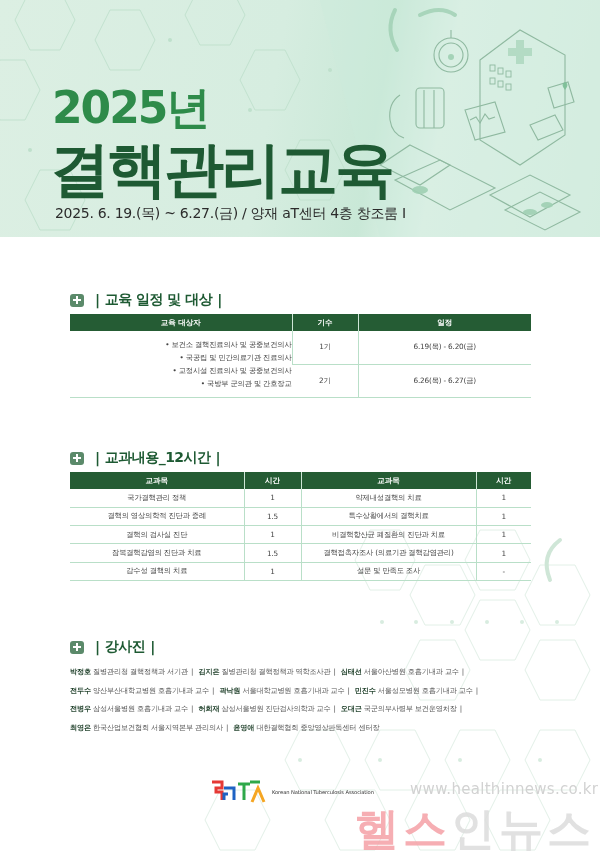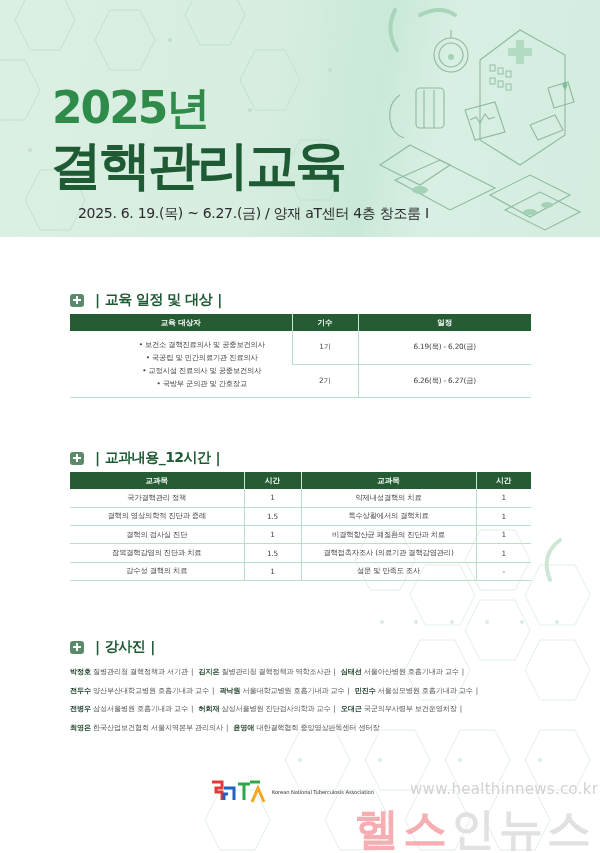--- a/index.html
+++ b/index.html
@@ -16,27 +16,27 @@
     padding-left: 28px;
   }
   .hero svg.bg { position: absolute; left: 0; top: 0; }
   .hero-year {
     position: absolute; left: 52px; top: 86px;
     font-family: "DejaVu Sans", sans-serif; font-weight: bold;
     font-size: 44px; letter-spacing: -2px; color: #2e8b4a; line-height: 1;
   }
   .hero-title {
     position: absolute; left: 50px; top: 140px;
-    font-family: Liberation Serif, serif; font-weight: bold;
-    font-size: 52px; letter-spacing: -3px; color: #1e5a33; line-height: 1;
+    font-family: Liberation Sans, sans-serif; font-weight: bold;
+    font-size: 60px; letter-spacing: -3px; color: #1e5a33; line-height: 1;
   }
   .hero-date {
     position: absolute; left: 55px; top: 205px;
     font-family: "DejaVu Sans", sans-serif;
-    font-size: 14px; color: #2b2b2b; letter-spacing: -0.3px; margin-left: 23px;
+    font-size: 14px; color: #2b2b2b; letter-spacing: -0.3px;
   }
 
   
   .section-title {
     position: absolute; left: 70px; display: flex; align-items: center;
     font-family: "DejaVu Sans", sans-serif; font-weight: bold; font-size: 14px;
     color: #1e5a33; letter-spacing: -0.5px;
   }
   .sec-icon {
     width: 14px; height: 13px; border-radius: 3px; background: #5b8a6a;
@@ -50,21 +50,21 @@
   th { background: #255c34; color: #ffffff; font-size: 7.5px; font-weight: bold;
        height: 17px; text-align: center; border-left: 1px solid #cfe6d7; }
   th:first-child { border-left: none; }
   td { font-size: 7.3px; color: #444; text-align: center; border-bottom: 1px solid #b9dfc8;
        border-left: 1px solid #b9dfc8; letter-spacing: -0.2px; }
   td:first-child { border-left: none; }
 
   
   .t1 { top: 314px; }
   .t1 td { height: 33px; }
-  .t1 .targets { text-align: center; padding-left: 42px; line-height: 13px; border-bottom: 1px solid #b9dfc8; }
+  .t1 .targets { text-align: right; padding-left: 42px; line-height: 13px; border-bottom: 1px solid #b9dfc8; }
   .t1 .targets div::before { content: "• "; }
 
   .t2 { top: 472px; }
   .t2 td { height: 18.3px; }
 
   
   .lecturers { position: absolute; left: 70px; top: 663px; width: 470px;
                font-size: 7.2px; color: #555; line-height: 18.5px; letter-spacing: -0.2px;
                font-family: "DejaVu Sans", sans-serif; }
   .lecturers b { color: #1e3f29; font-weight: bold; }

